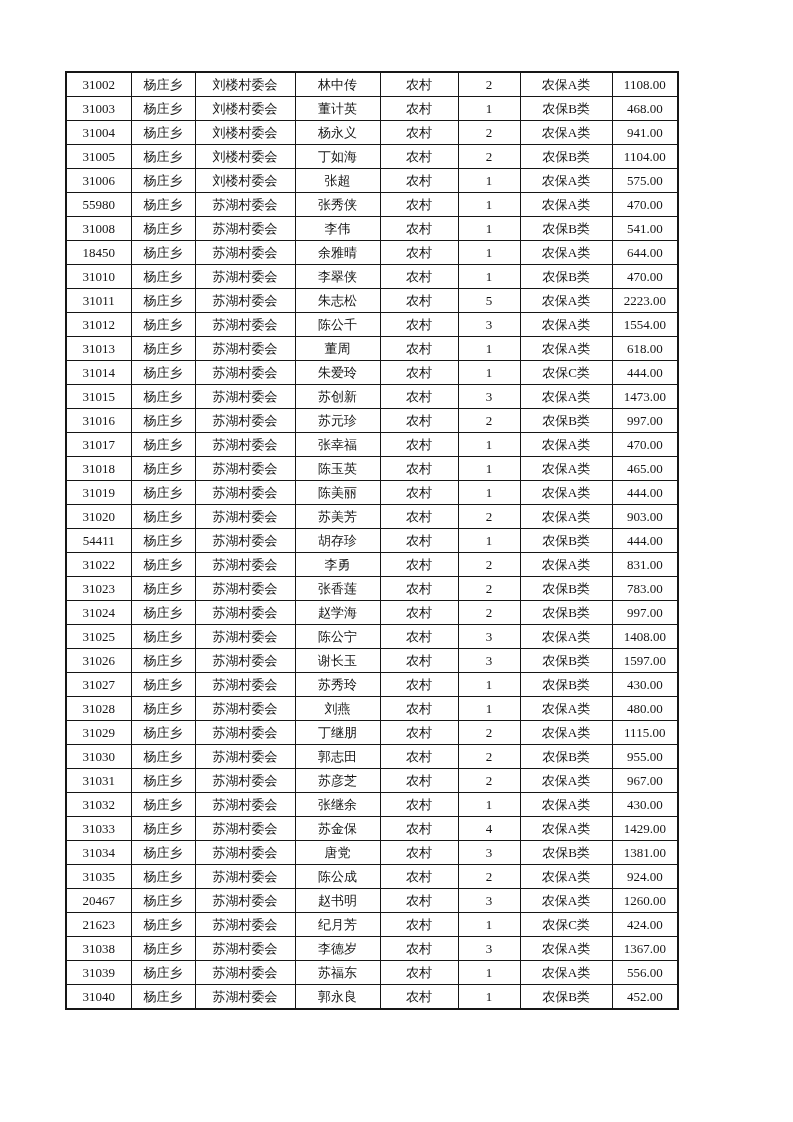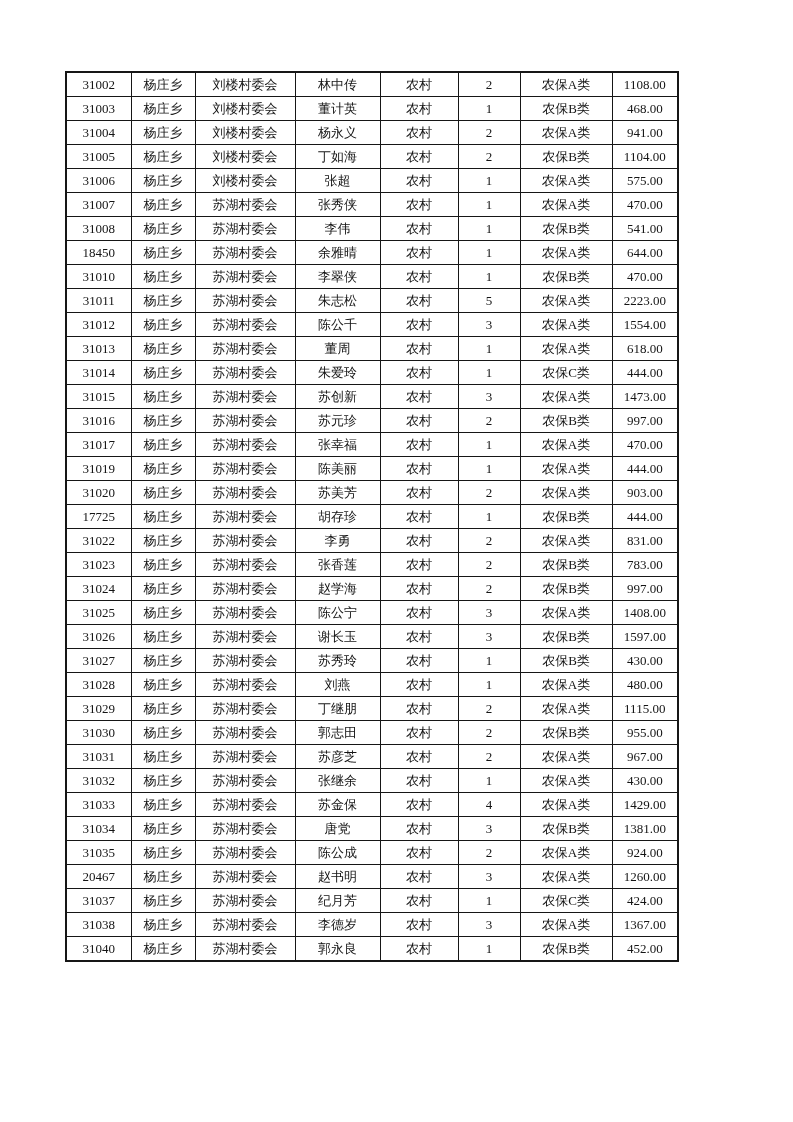--- a/index.html
+++ b/index.html
@@ -113,21 +113,21 @@
           <td>31006</td>
           <td>杨庄乡</td>
           <td>刘楼村委会</td>
           <td>张超</td>
           <td>农村</td>
           <td>1</td>
           <td>农保A类</td>
           <td>575.00</td>
         </tr>
         <tr>
-          <td>31007</td>
+          <td>55980</td>
           <td>杨庄乡</td>
           <td>苏湖村委会</td>
           <td>张秀侠</td>
           <td>农村</td>
           <td>1</td>
           <td>农保A类</td>
           <td>470.00</td>
         </tr>
         <tr>
           <td>31008</td>
@@ -223,41 +223,51 @@
           <td>31017</td>
           <td>杨庄乡</td>
           <td>苏湖村委会</td>
           <td>张幸福</td>
           <td>农村</td>
           <td>1</td>
           <td>农保A类</td>
           <td>470.00</td>
         </tr>
         <tr>
+          <td>31018</td>
+          <td>杨庄乡</td>
+          <td>苏湖村委会</td>
+          <td>陈玉英</td>
+          <td>农村</td>
+          <td>1</td>
+          <td>农保A类</td>
+          <td>465.00</td>
+        </tr>
+        <tr>
           <td>31019</td>
           <td>杨庄乡</td>
           <td>苏湖村委会</td>
           <td>陈美丽</td>
           <td>农村</td>
           <td>1</td>
           <td>农保A类</td>
           <td>444.00</td>
         </tr>
         <tr>
           <td>31020</td>
           <td>杨庄乡</td>
           <td>苏湖村委会</td>
           <td>苏美芳</td>
           <td>农村</td>
           <td>2</td>
           <td>农保A类</td>
           <td>903.00</td>
         </tr>
         <tr>
-          <td>17725</td>
+          <td>54411</td>
           <td>杨庄乡</td>
           <td>苏湖村委会</td>
           <td>胡存珍</td>
           <td>农村</td>
           <td>1</td>
           <td>农保B类</td>
           <td>444.00</td>
         </tr>
         <tr>
           <td>31022</td>
@@ -403,38 +413,48 @@
           <td>20467</td>
           <td>杨庄乡</td>
           <td>苏湖村委会</td>
           <td>赵书明</td>
           <td>农村</td>
           <td>3</td>
           <td>农保A类</td>
           <td>1260.00</td>
         </tr>
         <tr>
-          <td>31037</td>
+          <td>21623</td>
           <td>杨庄乡</td>
           <td>苏湖村委会</td>
           <td>纪月芳</td>
           <td>农村</td>
           <td>1</td>
           <td>农保C类</td>
           <td>424.00</td>
         </tr>
         <tr>
           <td>31038</td>
           <td>杨庄乡</td>
           <td>苏湖村委会</td>
           <td>李德岁</td>
           <td>农村</td>
           <td>3</td>
           <td>农保A类</td>
           <td>1367.00</td>
+        </tr>
+        <tr>
+          <td>31039</td>
+          <td>杨庄乡</td>
+          <td>苏湖村委会</td>
+          <td>苏福东</td>
+          <td>农村</td>
+          <td>1</td>
+          <td>农保A类</td>
+          <td>556.00</td>
         </tr>
         <tr>
           <td>31040</td>
           <td>杨庄乡</td>
           <td>苏湖村委会</td>
           <td>郭永良</td>
           <td>农村</td>
           <td>1</td>
           <td>农保B类</td>
           <td>452.00</td>

